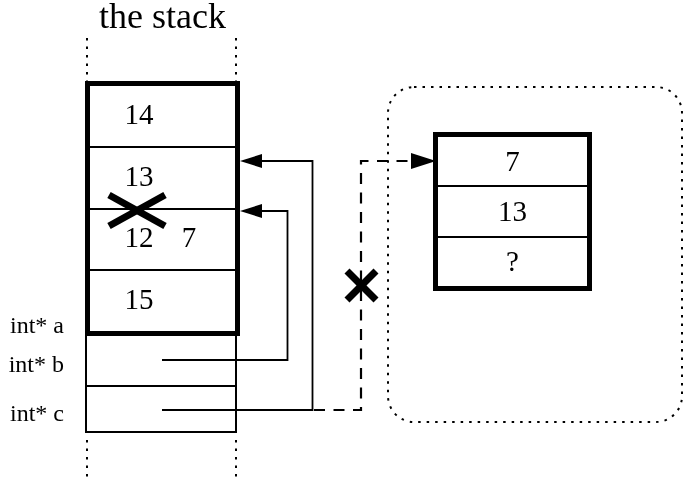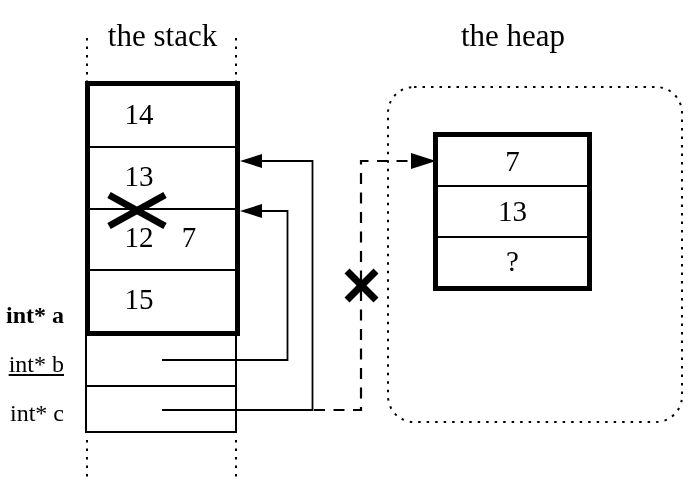--- a/index.html
+++ b/index.html
@@ -6,24 +6,23 @@
   #canvas{
     position:relative;
     width:692px;height:489px;
     background:#ffffff;
     font-family:"Liberation Serif","DejaVu Serif",serif;
     color:#000;
     overflow:hidden;
   }
   .abs{position:absolute;}
   .title{
-    font-size:31px;
+    font-size:36px;
     text-align:center;
     line-height:30px;
-    margin-top:20px;
   }
   
   #stack-box{
     left:85px;top:81px;
     width:145px;height:245px;
     border:5px solid #000;
     display:flex;flex-direction:column;
   }
   .s-cell{flex:1;position:relative;}
   .s-cell + .s-cell{border-top:2px solid #000;}
@@ -74,21 +73,20 @@
     width:692px;height:489px;
     pointer-events:none;
   }
 </style>
 </head>
 <body>
 
 <div id="canvas">
 
   <div class="abs title" style="left:85px;top:1px;width:155px;">the stack</div>
-  <div class="abs title" style="left:433px;top:1px;width:160px;">the heap</div>
 
   <div class="abs" id="stack-box">
     <div class="s-cell">
       <span class="s-val">14</span>
     </div>
     <div class="s-cell">
       <span class="s-val">13</span>
     </div>
     <div class="s-cell">
       <span class="s-val">12</span>
@@ -97,22 +95,22 @@
     <div class="s-cell">
       <span class="s-val">15</span>
     </div>
   </div>
 
   <div class="abs" id="pointer-cells">
     <div id="pointer-cell-b"></div>
     <div id="pointer-cell-c"></div>
   </div>
 
-  <div class="abs var-label" style="top:303px;font-weight:bold;">int* a</div>
-  <div class="abs var-label" style="top:352px;text-decoration:underline;">int* b</div>
+  <div class="abs var-label" style="top:313px;">int* a</div>
+  <div class="abs var-label" style="top:352px;">int* b</div>
   <div class="abs var-label" style="top:401px;font-family:Liberation Serif, serif;">int* c</div>
 
   <div class="abs" id="heap-box">
     <div class="h-cell">7</div>
     <div class="h-cell">13</div>
     <div class="h-cell">?</div>
   </div>
 
   <svg id="overlay" viewBox="0 0 692 489" xmlns="http://www.w3.org/2000/svg">
 

